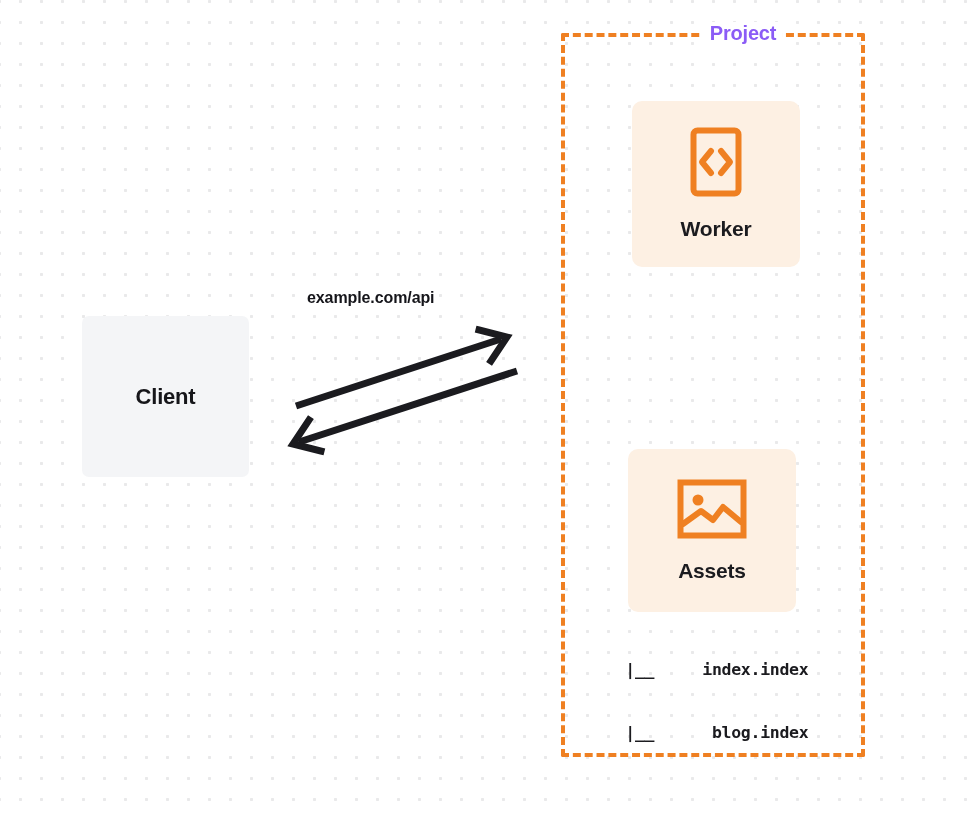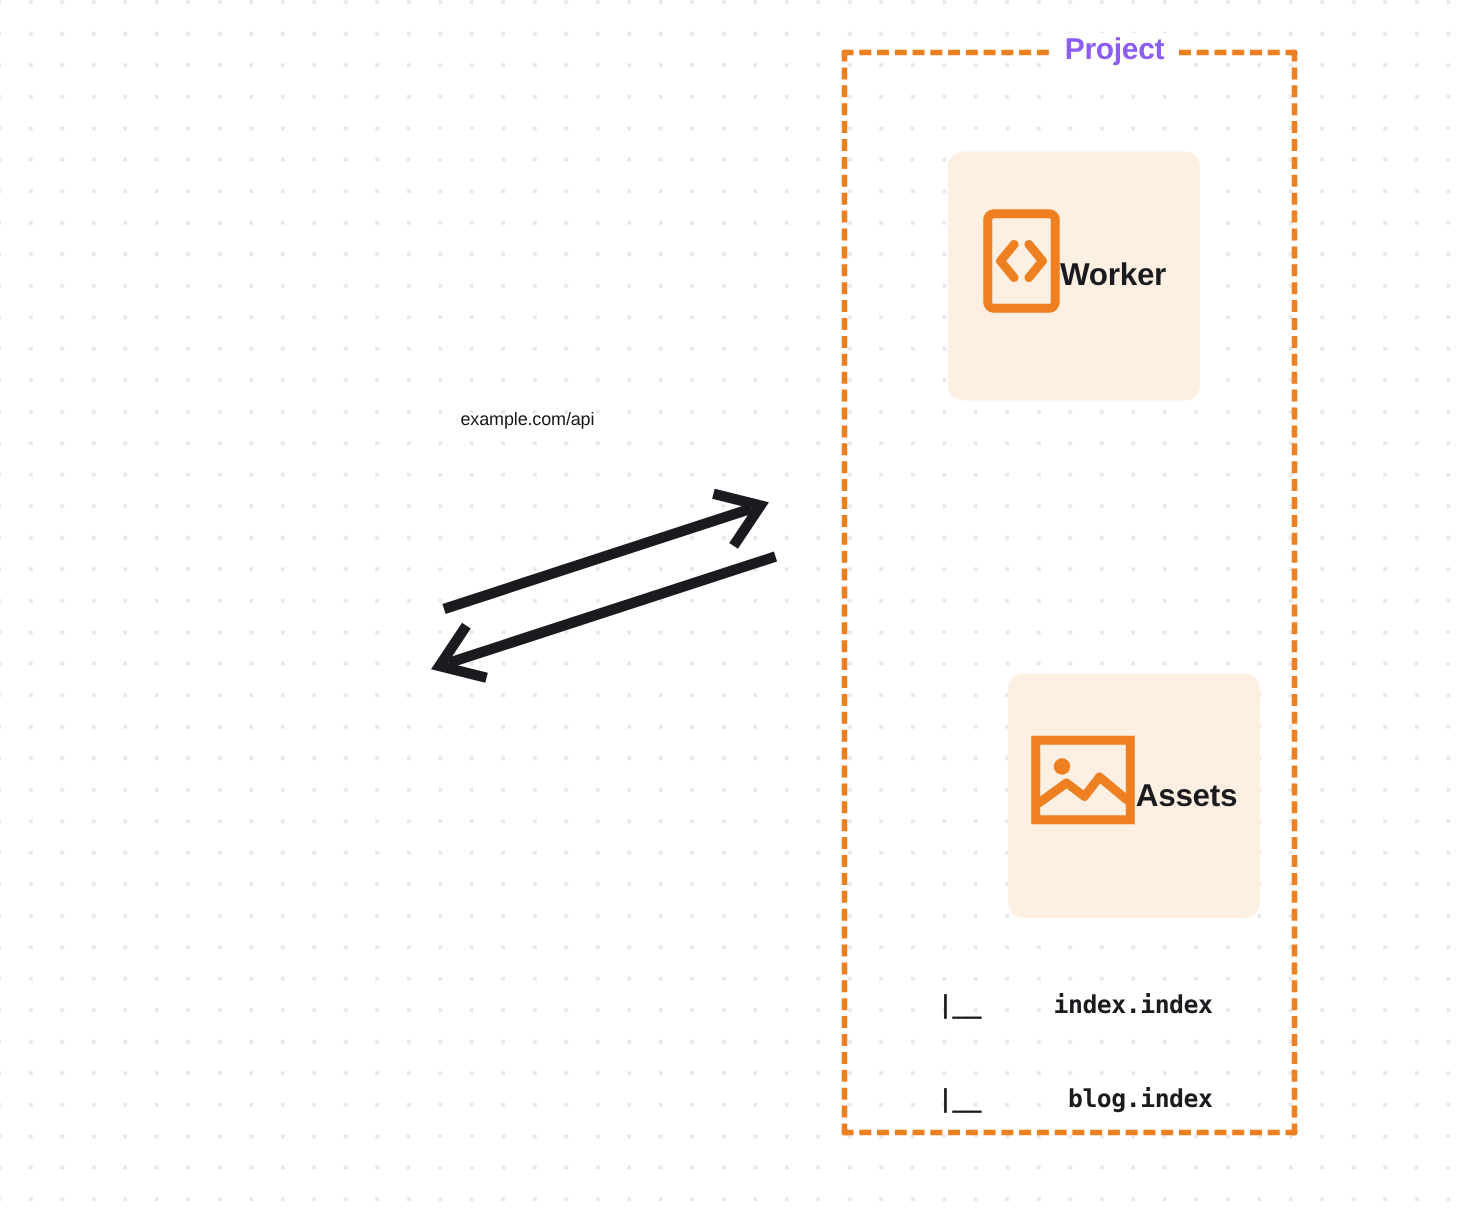--- a/index.html
+++ b/index.html
@@ -51,23 +51,23 @@
     top: 0;
     width: 980px;
     height: 818px;
     pointer-events: none;
   }
 
   
   .request-label {
     position: absolute;
     left: 307px;
-    top: 272px;
-    font-size: 12px;
-    font-weight: normal;
+    top: 289px;
+    font-size: 16px;
+    font-weight: bold;
     color: #15151a;
     letter-spacing: -0.1px;
     white-space: nowrap;
   }
 
   
   .project-container {
     position: absolute;
     left: 561px;
     top: 33px;
@@ -91,35 +91,35 @@
     white-space: nowrap;
     margin-left: 30px;
   }
 
   
   .service-card {
     position: absolute;
     background: #fdf0e3;
     border-radius: 10px;
     display: flex;
+    flex-direction: column;
     align-items: center;
     justify-content: center;
   }
   .card-worker {
     left: 632px;
     top: 101px;
     width: 168px;
     height: 166px;
   }
   .card-assets {
     left: 628px;
     top: 449px;
     width: 168px;
     height: 163px;
-    margin-left: 44px;
   }
   .card-icon {
     display: block;
     margin-bottom: 16px;
   }
   .card-label {
     font-size: 21px;
     font-weight: bold;
     color: #1b1b1f;
     letter-spacing: -0.2px;
@@ -138,20 +138,23 @@
     white-space: pre;
     letter-spacing: -0.3px;
   }
   .file-tree-row { display: block; }
 </style>
 </head>
 <body>
 
 <div id="canvas">
 
+  <div class="client-box">
+    <span class="client-label">Client</span>
+  </div>
 
   <svg class="arrows-svg" viewBox="0 0 980 818">
     <g stroke="#1b1b1f" stroke-width="7" fill="none" stroke-linecap="butt" stroke-linejoin="miter">
 
       <line x1="296" y1="406" x2="501" y2="339"></line>
       <polyline points="479,330 507,337 491,361" stroke-width="7" stroke-linecap="square"></polyline>
 
       <line x1="517" y1="371" x2="299" y2="442"></line>
       <polyline points="321,451 293,444 309,420" stroke-width="7" stroke-linecap="square"></polyline>
     </g>

